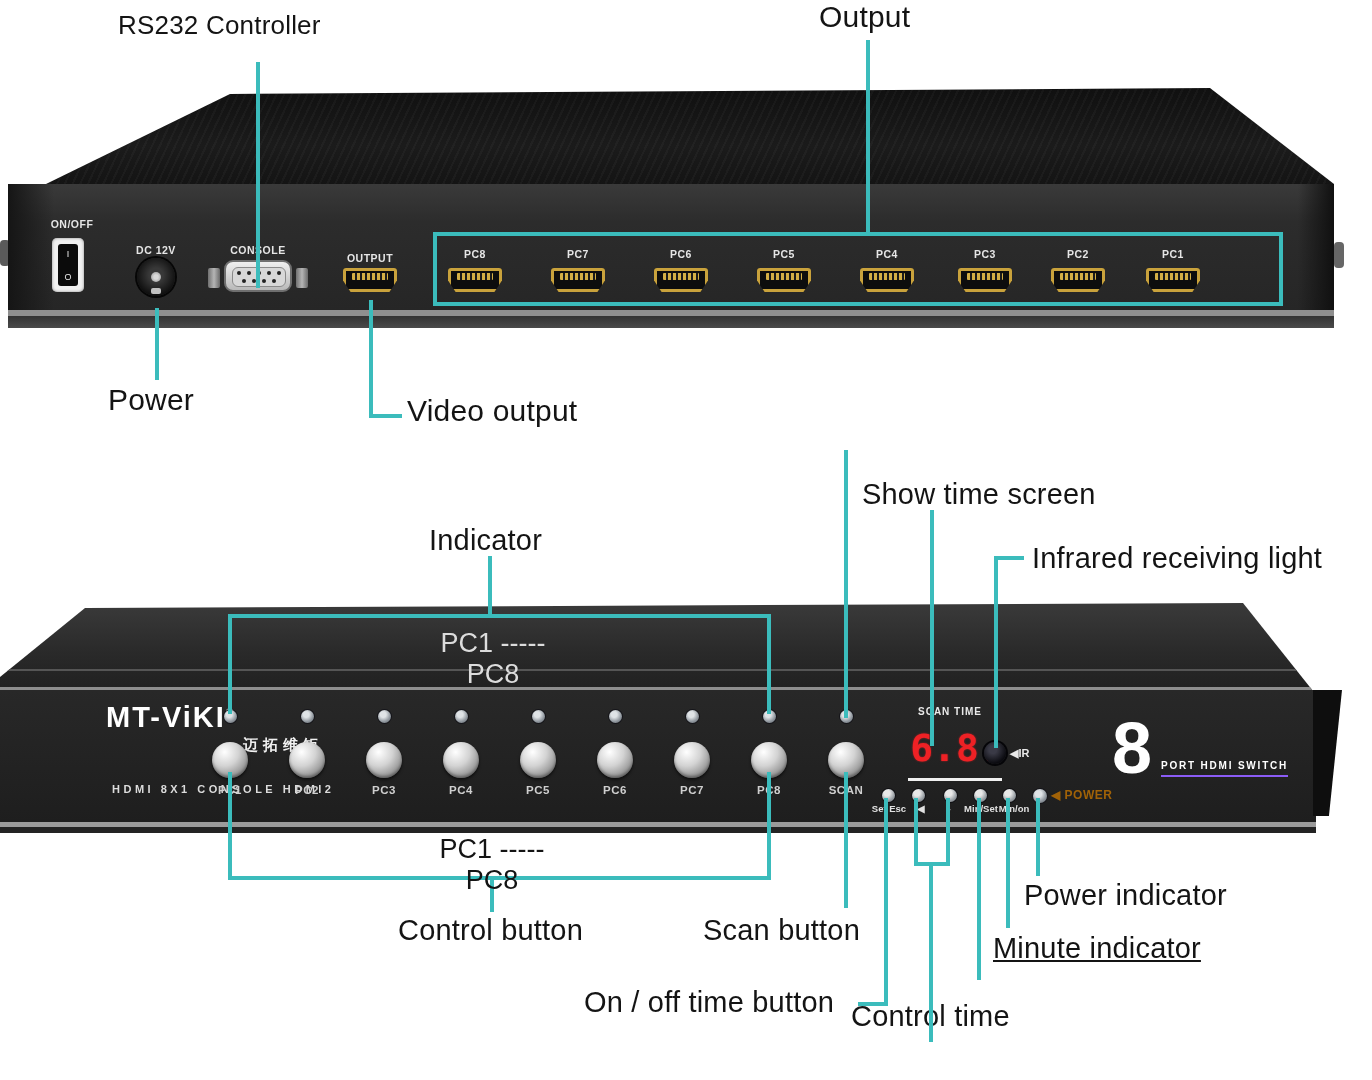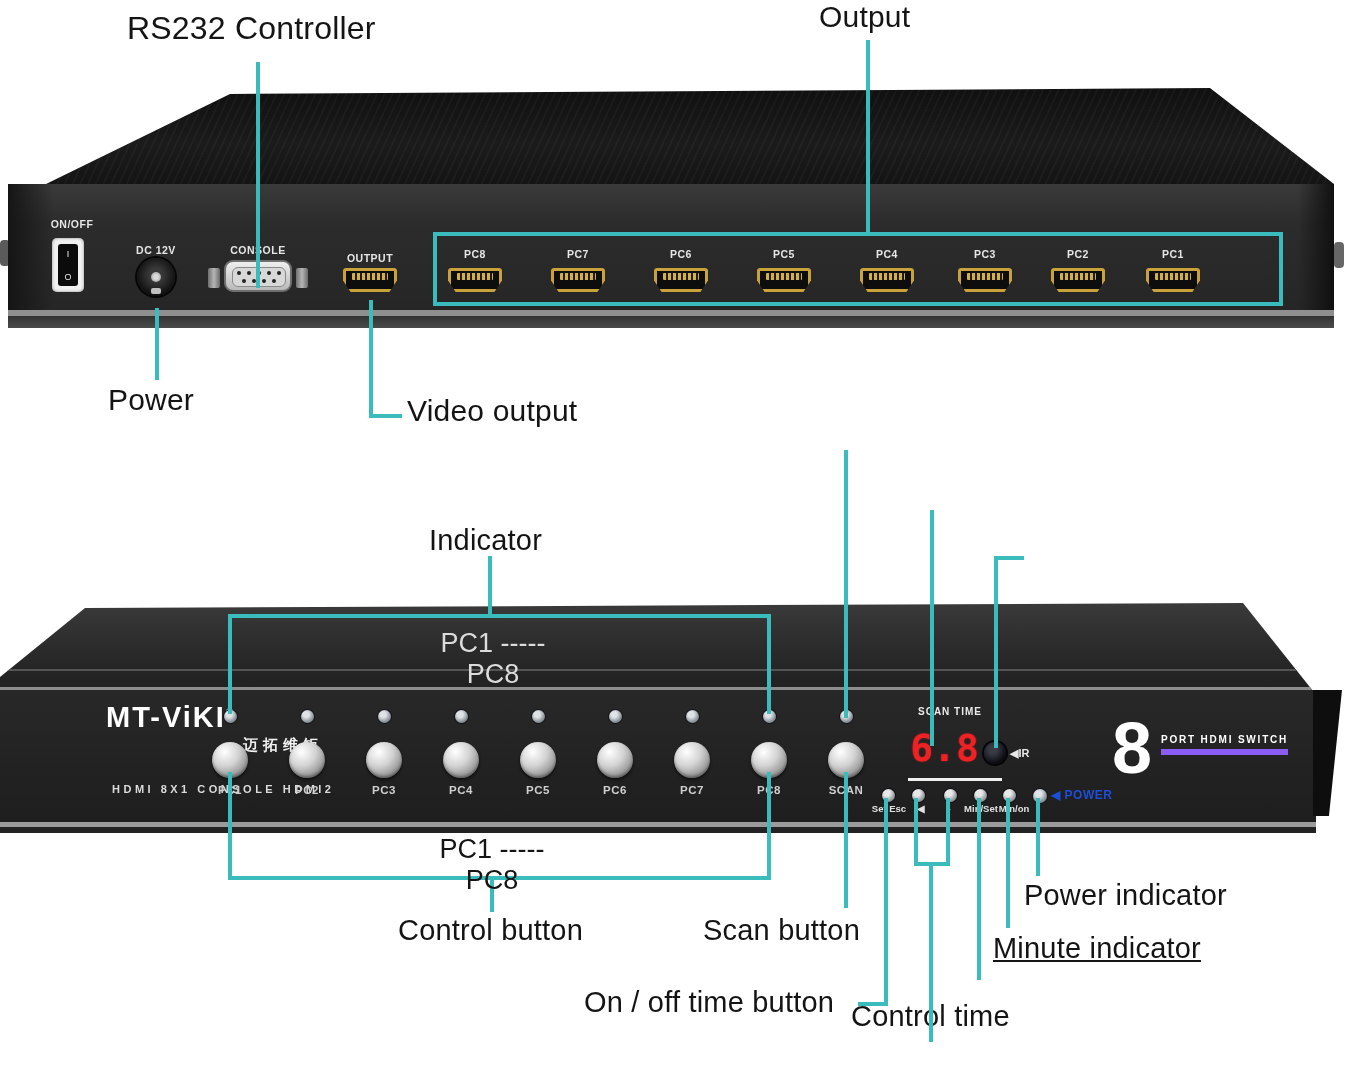--- a/index.html
+++ b/index.html
@@ -84,39 +84,41 @@
   .seg-display{position:absolute;left:908px;top:722px;width:96px;height:52px;z-index:10;
     color:#ee2125;font-family:"DejaVu Sans Mono",monospace;font-size:38px;font-weight:bold;
     text-align:center;line-height:52px;letter-spacing:0px;text-shadow:0 0 2px rgba(238,33,37,.7);}
   .seg-underline{position:absolute;left:908px;top:778px;width:94px;height:3px;background:#f0f0f0;z-index:10;}
   .ir-dot{position:absolute;left:984px;top:742px;width:22px;height:22px;border-radius:50%;z-index:10;
     background:radial-gradient(circle at 40% 35%,#3a3a46 20%,#0b0b10 70%);box-shadow:0 0 0 2px #050508;}
   .ir-lbl{position:absolute;left:1010px;top:747px;z-index:10;color:#e9e9e9;font-size:11px;font-weight:bold;}
   .smallbtn{position:absolute;width:13px;height:13px;border-radius:50%;z-index:10;cursor:pointer;
     background:radial-gradient(circle at 38% 32%,#e8e8e8 25%,#9aa0a5 62%,#5d6268);box-shadow:0 0 0 1px #101014;}
   .small-lbl{position:absolute;width:46px;text-align:center;z-index:10;color:#e2e2e2;font-size:9.5px;font-weight:bold;}
-  .power-lbl{position:absolute;left:1051px;top:788px;z-index:10;color:#1d4ed8;font-size:12px;font-weight:bold;letter-spacing:.5px;}
+  .power-lbl{position:absolute;left:1051px;top:788px;z-index:10;color:#a16207;font-size:12px;font-weight:bold;letter-spacing:.5px;}
   .badge-8{position:absolute;left:1112px;top:712px;z-index:10;color:#fff;font-size:72px;font-weight:900;line-height:1;}
-  .badge-txt{position:absolute;left:1161px;top:734px;z-index:10;color:#fff;font-size:10px;font-weight:bold;
-    letter-spacing:1.8px;border-bottom:6px solid #8b5cf6;padding-bottom:4px;}
+  .badge-txt{position:absolute;left:1161px;top:760px;z-index:10;color:#fff;font-size:10px;font-weight:bold;
+    letter-spacing:1.8px;border-bottom:2px solid #8b5cf6;padding-bottom:4px;}
   .rear-range{position:absolute;left:866px;top:196px;width:200px;text-align:center;z-index:10;
     color:#ededed;font-size:26px;}
   .bottom-range{position:absolute;left:412px;top:834px;width:160px;text-align:center;z-index:60;
     color:#141414;font-size:27px;}
 </style>
 </head>
 <body>
 
 <div id="canvas">
 
-  <div class="lbl" style="left:127px;top:10px;font-size:32px;text-align:center;">RS232 Controller</div>
+  <div class="lbl" style="left:118px;top:10px;font-size:26px;text-align:center;">RS232 Controller</div>
   <div class="lbl" style="left:819px;top:0px;font-size:30px;">Output</div>
   <div class="lbl" style="left:108px;top:383px;font-size:30px;">Power</div>
   <div class="lbl" style="left:407px;top:394px;font-size:30px;">Video output</div>
+  <div class="lbl" style="left:862px;top:478px;">Show time screen</div>
   <div class="lbl" style="left:429px;top:524px;">Indicator</div>
+  <div class="lbl" style="left:1032px;top:542px;">Infrared receiving light</div>
   <div class="lbl" style="left:398px;top:914px;">Control button</div>
   <div class="lbl" style="left:703px;top:914px;">Scan button</div>
   <div class="lbl" style="left:584px;top:986px;">On / off time button</div>
   <div class="lbl" style="left:1024px;top:879px;">Power indicator</div>
   <div class="lbl" style="left:993px;top:932px;text-decoration:underline;">Minute indicator</div>
   <div class="lbl" style="left:851px;top:1000px;">Control time</div>
   <div class="bottom-range">PC1 ----- PC8</div>
 
   <div class="ln" style="left:256px;top:62px;width:4px;height:226px;"></div>
   <div class="ln" style="left:866px;top:40px;width:4px;height:196px;"></div>

